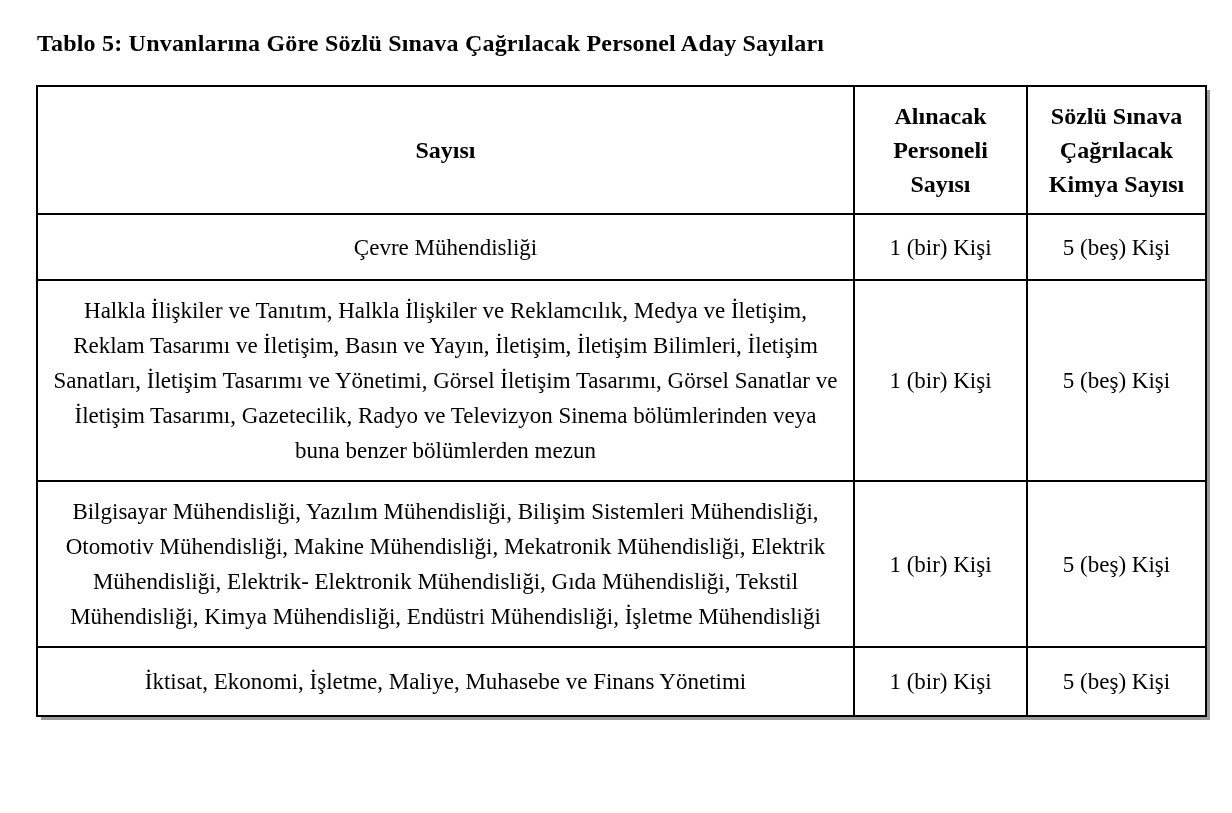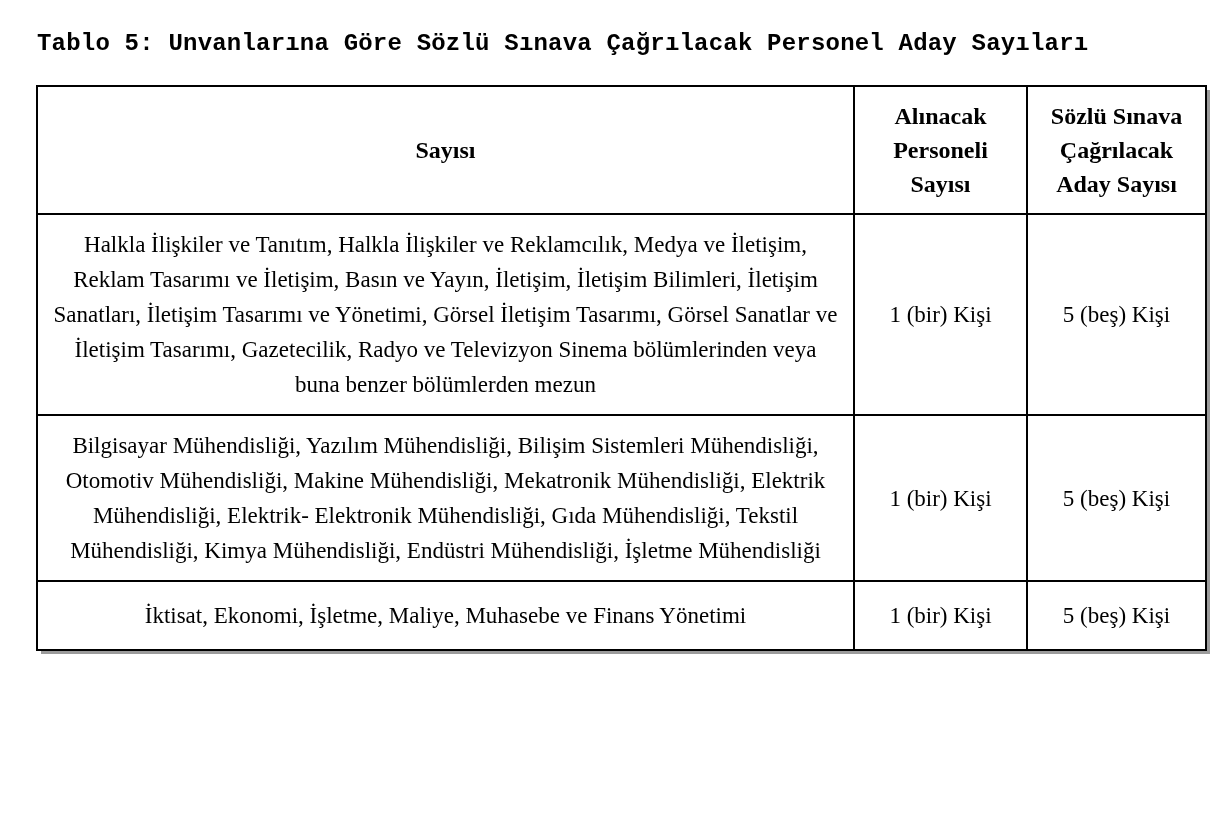--- a/index.html
+++ b/index.html
@@ -18,21 +18,20 @@
     background: #ffffff;
   }
   .doc-title {
     position: absolute;
     left: 37px;
     top: 30px;
     font-size: 24px;
     font-weight: bold;
     letter-spacing: 0.2px;
     white-space: nowrap;
-    font-family: Liberation Mono, monospace;
   }
   table.doc-table {
     position: absolute;
     left: 36px;
     top: 85px;
     width: 1169px;
     border-collapse: collapse;
     table-layout: fixed;
     background: #ffffff;
     
@@ -76,24 +75,29 @@
   <table class="doc-table">
     <colgroup>
       <col class="col-department">
       <col class="col-hired">
       <col class="col-invited">
     </colgroup>
     <thead>
       <tr class="row-header">
         <th>Sayısı</th>
         <th>Alınacak Personeli Sayısı</th>
-        <th>Sözlü Sınava Çağrılacak Aday Sayısı</th>
+        <th>Sözlü Sınava Çağrılacak Kimya Sayısı</th>
       </tr>
     </thead>
     <tbody>
+      <tr class="row-2">
+        <td>Çevre Mühendisliği</td>
+        <td>1 (bir) Kişi</td>
+        <td>5 (beş) Kişi</td>
+      </tr>
       <tr class="row-3">
         <td>Halkla İlişkiler ve Tanıtım, Halkla İlişkiler ve Reklamcılık, Medya ve İletişim, Reklam Tasarımı ve İletişim, Basın ve Yayın, İletişim, İletişim Bilimleri, İletişim Sanatları, İletişim Tasarımı ve Yönetimi, Görsel İletişim Tasarımı, Görsel Sanatlar ve İletişim Tasarımı, Gazetecilik, Radyo ve Televizyon Sinema bölümlerinden veya buna benzer bölümlerden mezun</td>
         <td>1 (bir) Kişi</td>
         <td>5 (beş) Kişi</td>
       </tr>
       <tr class="row-4">
         <td>Bilgisayar Mühendisliği, Yazılım Mühendisliği, Bilişim Sistemleri Mühendisliği, Otomotiv Mühendisliği, Makine Mühendisliği, Mekatronik Mühendisliği, Elektrik Mühendisliği, Elektrik- Elektronik Mühendisliği, Gıda Mühendisliği, Tekstil Mühendisliği, Kimya Mühendisliği, Endüstri Mühendisliği, İşletme Mühendisliği</td>
         <td>1 (bir) Kişi</td>
         <td>5 (beş) Kişi</td>
       </tr>

